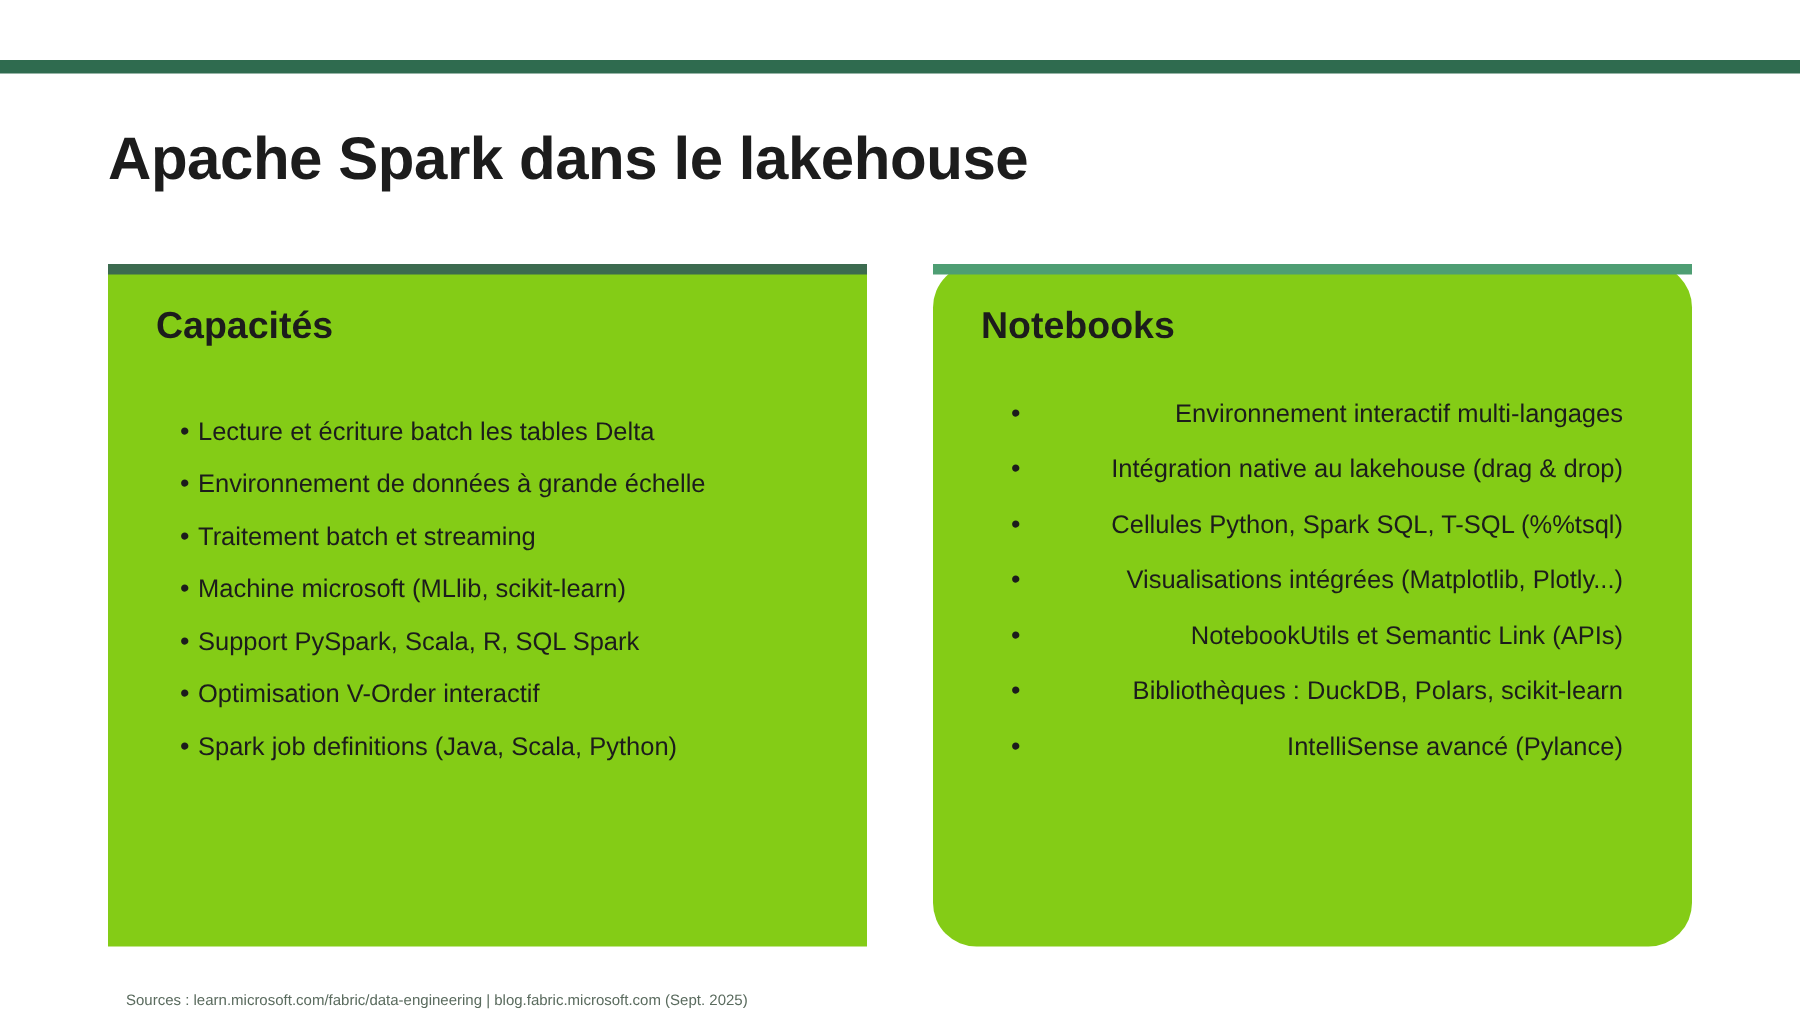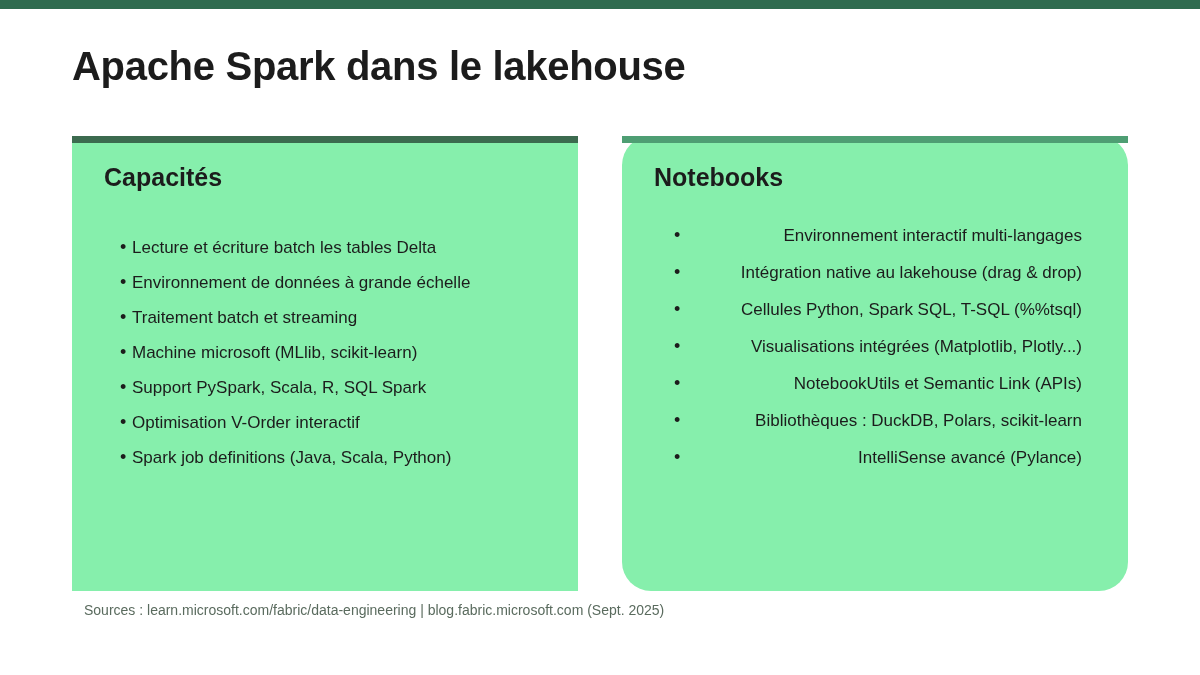--- a/index.html
+++ b/index.html
@@ -11,20 +11,21 @@
     height: 675px;
     background: #ffffff;
     font-family: "Liberation Sans", sans-serif;
     overflow: hidden;
     position: relative;
   }
   .slide {
     position: absolute;
     inset: 0;
     background: #ffffff;
+    margin-top: 40px;
   }
   .top-bar {
     position: absolute;
     top: 0;
     left: 0;
     width: 1200px;
     height: 9px;
     background: #2f6b4f;
   }
   .slide-title {
@@ -36,21 +37,21 @@
     color: #1c1c1c;
     letter-spacing: -0.3px;
     white-space: nowrap;
   }
 
   .card {
     position: absolute;
     top: 136px;
     width: 506px;
     height: 455px;
-    background: #86efac;
+    background: #84cc16;
   }
   .card.left { left: 72px; }
   .card.right { left: 622px; border-radius: 29px; }
 
   .card-accent {
     position: absolute;
     left: 0;
     top: 0;
     width: 100%;
     height: 7px;
@@ -103,22 +104,22 @@
   .card.left .bullet { margin-bottom: 12px; }
   .card.right .bullets { top: 88px; }
   .card.right .bullet { margin-bottom: 14px; }
   .card.right .bullet-dot { padding-left: 20px; }
   .card.right .bullet-text { max-width: 400px; text-align: right; }
   .card.left .bullet-text { max-width: 380px; }
 
   .sources {
     position: absolute;
     left: 84px;
-    top: 602px;
-    font-size: 14px;
+    top: 622px;
+    font-size: 10px;
     color: #5a6b5e;
   }
 </style>
 </head>
 <body>
 
 <div class="slide">
 
   <div class="top-bar"></div>
 

